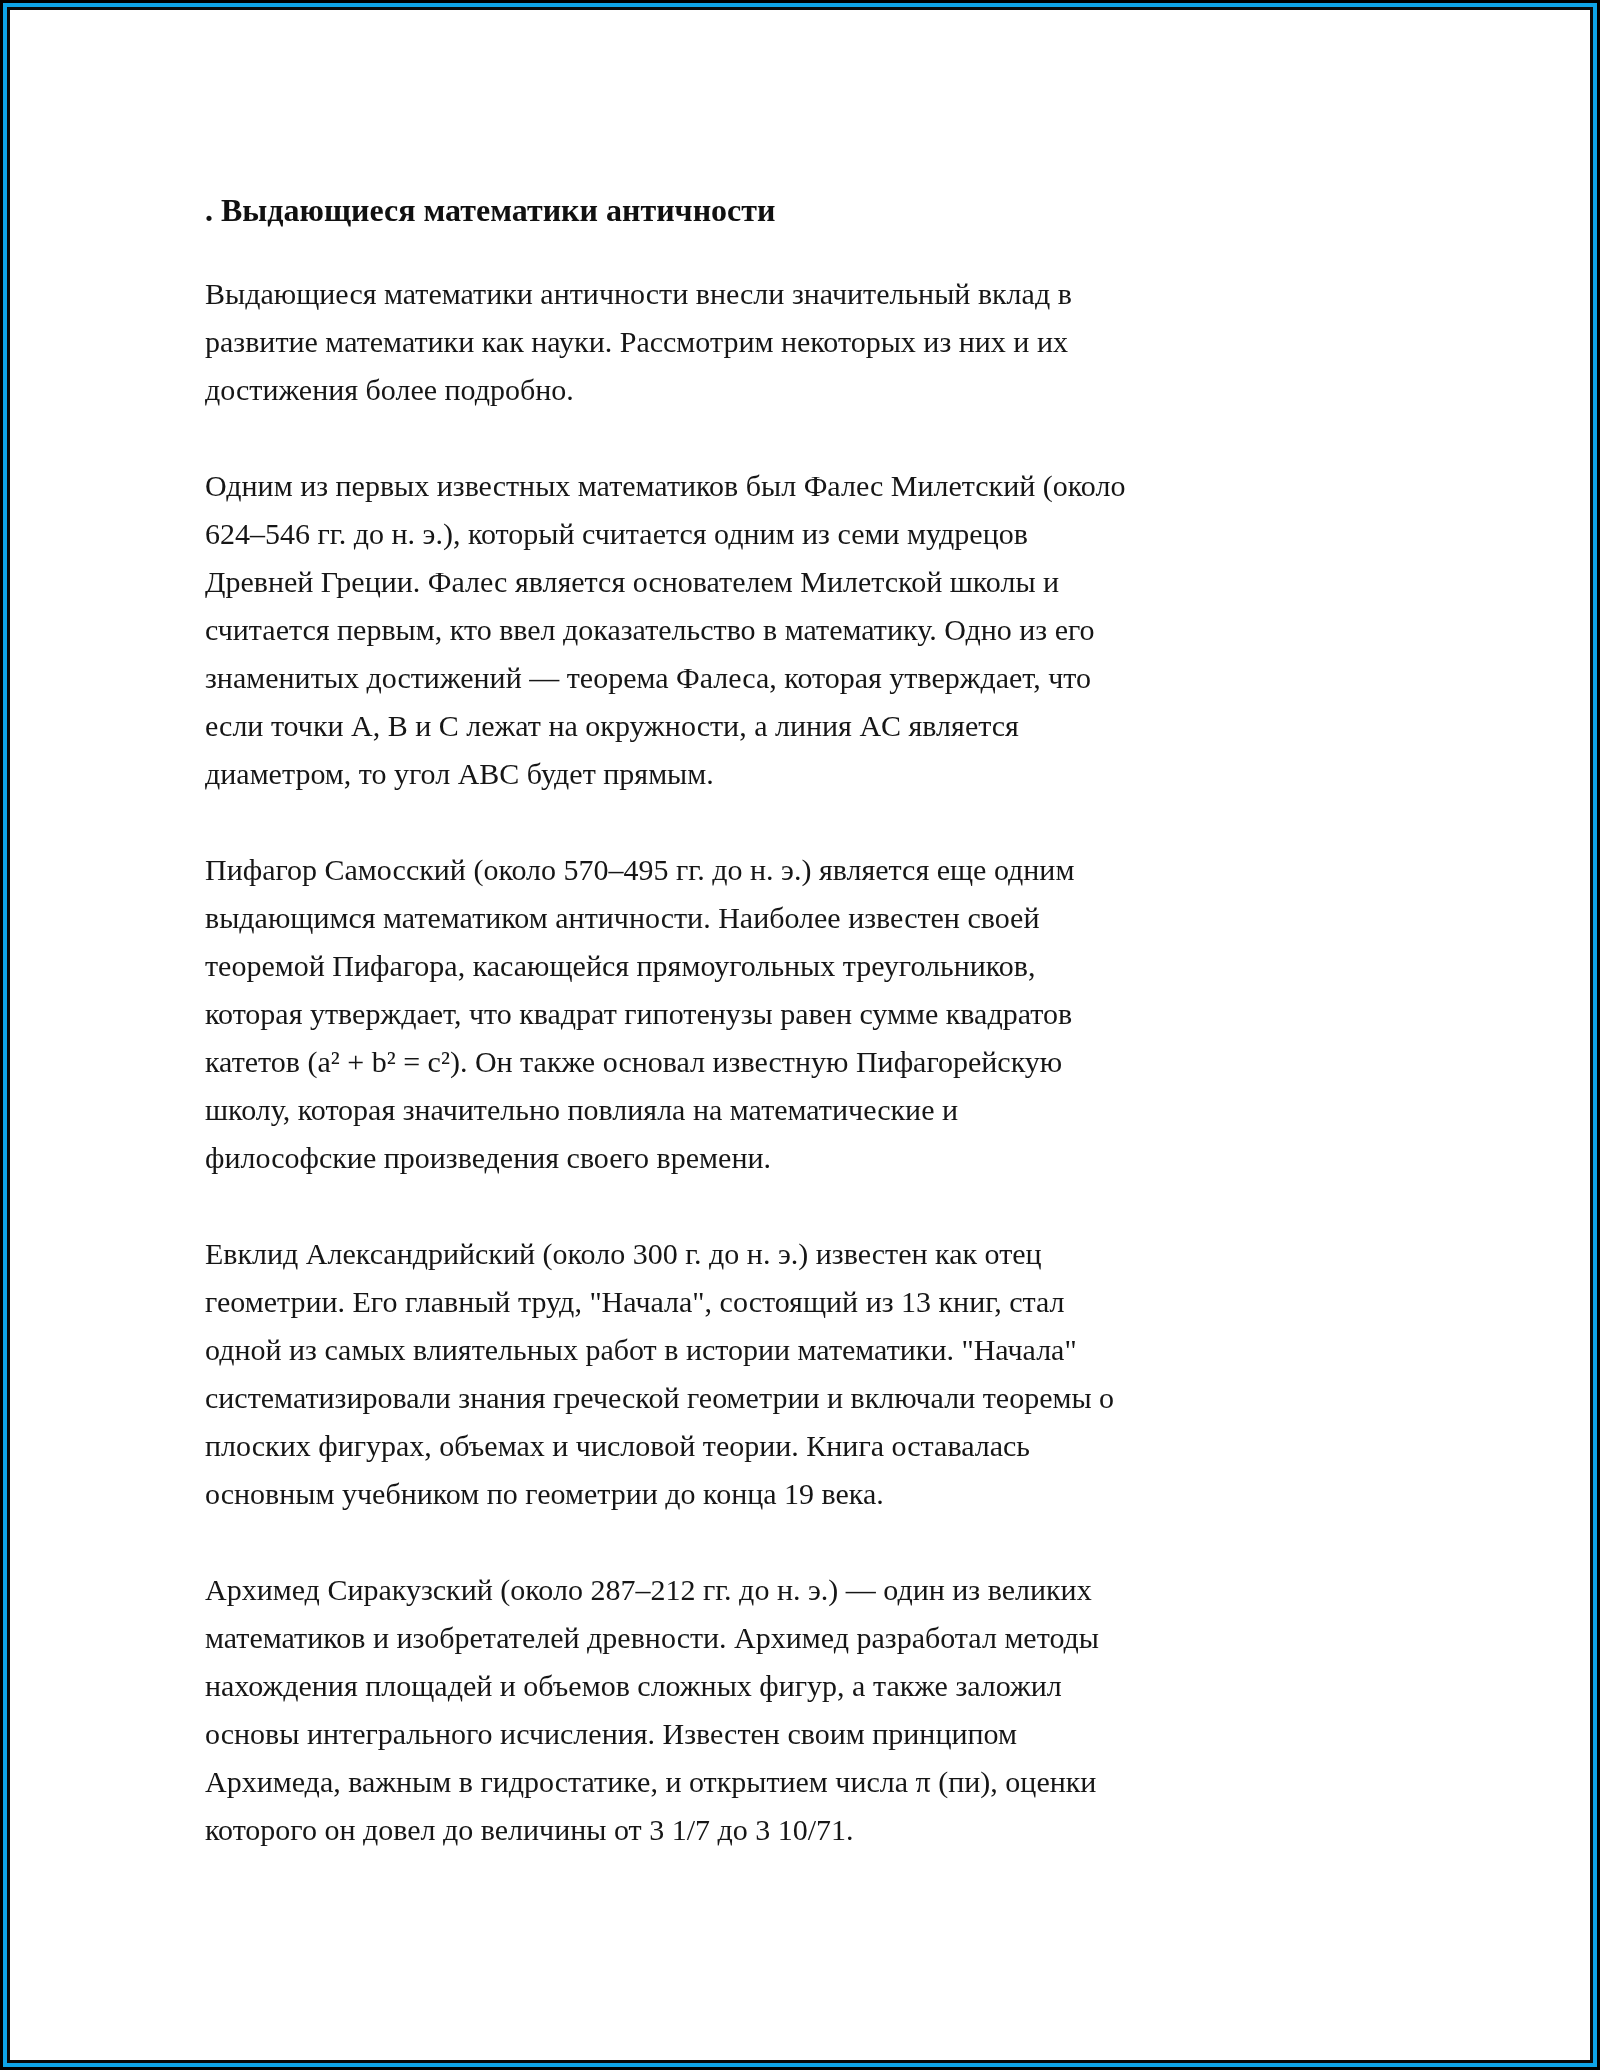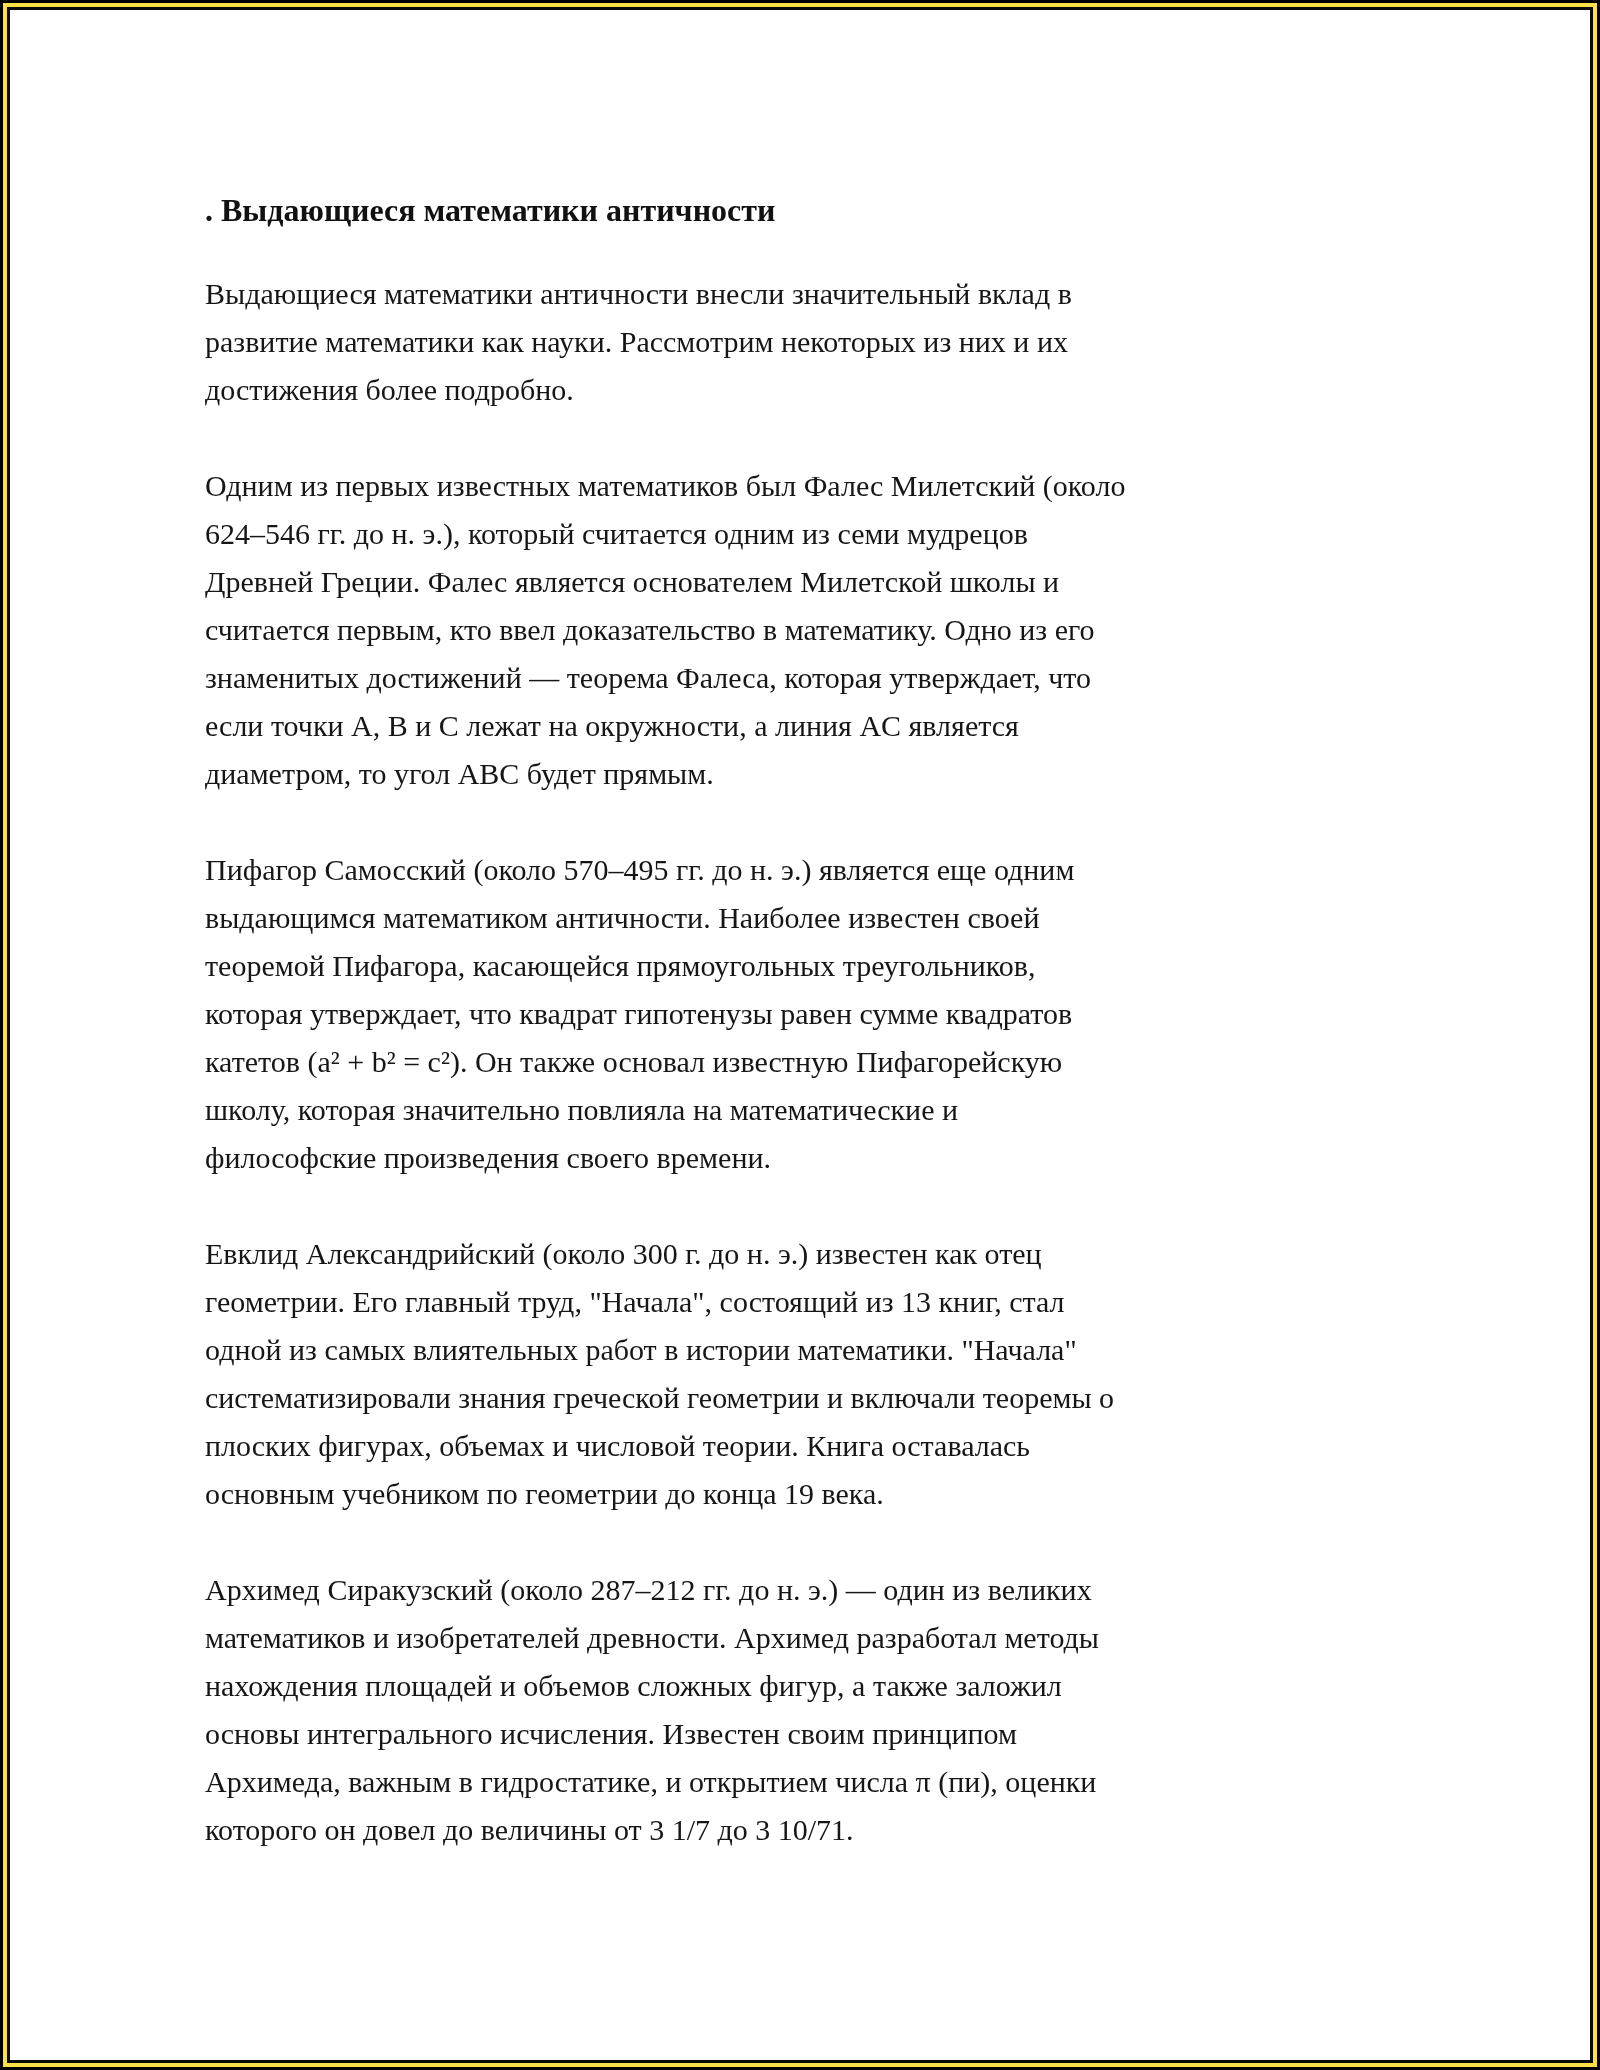--- a/index.html
+++ b/index.html
@@ -4,21 +4,21 @@
 <style>
   html, body {
     margin: 0;
     padding: 0;
     background: #ffffff;
   }
   .page {
     width: 1600px;
     height: 2070px;
     box-sizing: border-box;
-    background: #fde047;
+    background: #0ea5e9;
     border: 3px solid #000000;
     padding: 4px;
   }
   .inner-frame {
     width: 100%;
     height: 100%;
     box-sizing: border-box;
     border: 3px solid #0a0a0a;
     background: #ffffff;
     overflow: hidden;

